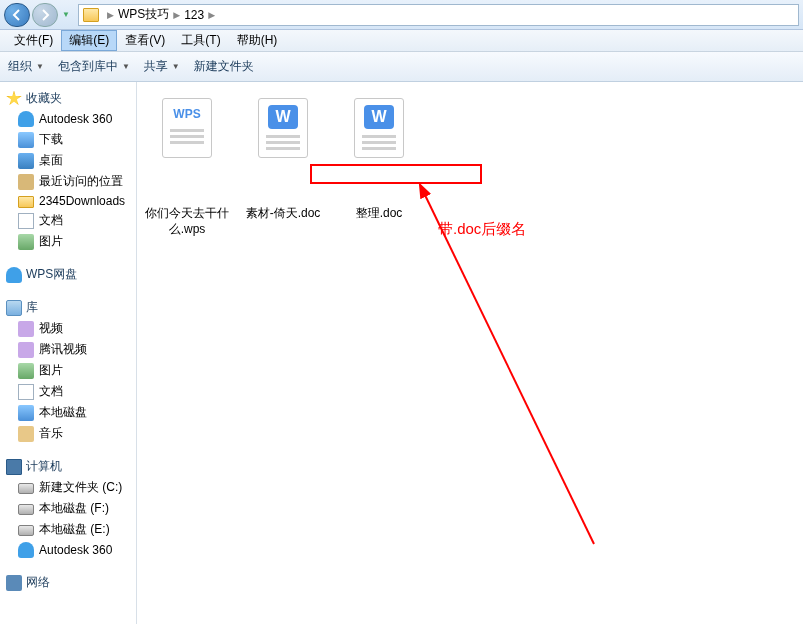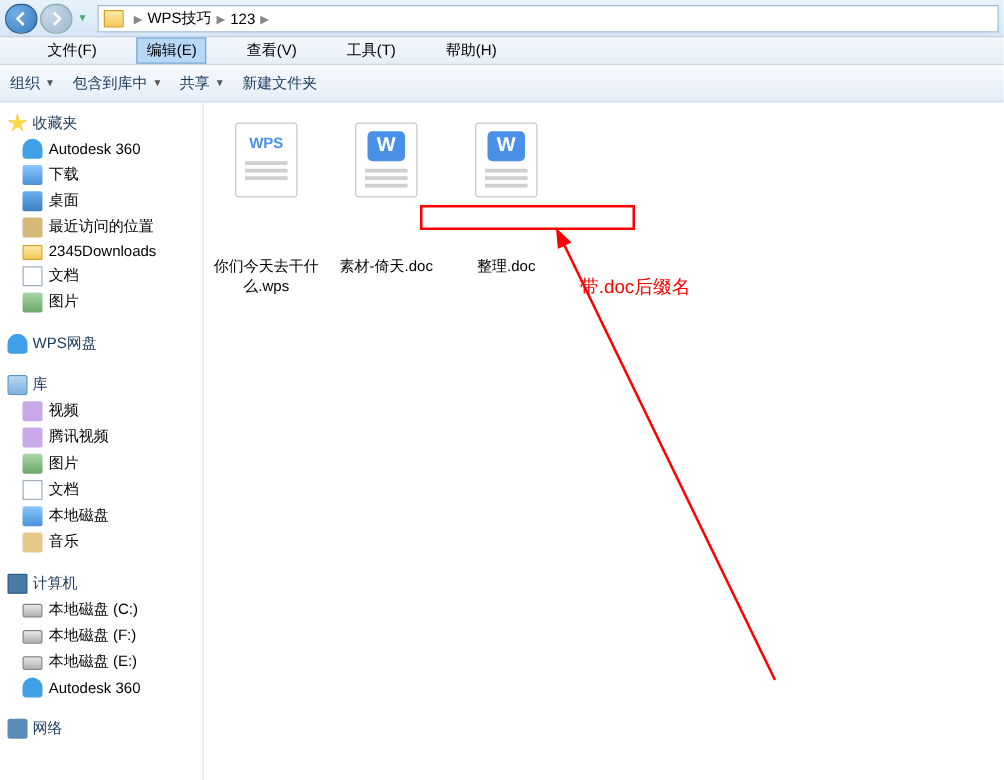--- a/index.html
+++ b/index.html
@@ -9,31 +9,31 @@
 .titlebar { height: 30px; background: linear-gradient(#e8f1fb, #d6e6f7); border-bottom: 1px solid #b0c4de; display: flex; align-items: center; padding: 0 4px; }
 .nav-btn { width: 26px; height: 24px; border-radius: 13px; margin-right: 2px; background: radial-gradient(circle at 30% 30%, #6fb0e8, #3a7bbf); border: 1px solid #2a5a8a; display: flex; align-items: center; justify-content: center; color: #fff; cursor: pointer; }
 .nav-btn.disabled { background: radial-gradient(circle at 30% 30%, #c8d8e8, #a0b8cf); border-color: #8aa; cursor: default; }
 .nav-dd { width: 12px; height: 24px; display: flex; align-items: center; justify-content: center; color: #4a6; font-size: 8px; }
 .addr { flex: 1; height: 22px; background: #fff; border: 1px solid #a0b8cf; margin-left: 6px; display: flex; align-items: center; padding: 0 4px; font-size: 12px; }
 .addr .sep { color: #888; margin: 0 4px; font-size: 9px; }
 .folder-ico { width: 16px; height: 14px; background: linear-gradient(#ffe9a8,#f7c859); border: 1px solid #d4a020; border-radius: 1px; margin-right: 4px; }
 
 
 .menubar { height: 22px; background: linear-gradient(#f4f8fc,#e6eef7); border-bottom: 1px solid #c8d4e0; display: flex; align-items: center; font-size: 12px; padding: 0 6px; }
-.menubar .mi { padding: 2px 8px; cursor: pointer; margin-left: 24px; }
+.menubar .mi { padding: 2px 8px; cursor: pointer; }
 .menubar .mi.sel { background: #b8d8f8; border: 1px solid #7aa8d8; padding: 1px 7px; }
 
 
 .toolbar { height: 30px; background: linear-gradient(#f7fafe,#e4edf7); border-bottom: 1px solid #c0d0e0; display: flex; align-items: center; font-size: 12px; padding: 0 8px; gap: 14px; }
 .toolbar .tb { display: flex; align-items: center; gap: 2px; cursor: pointer; color: #1a3a5a; }
 .toolbar .dd { font-size: 8px; color: #555; margin-left: 2px; }
 
 
 .main { display: flex; height: calc(624px - 30px - 22px - 30px); }
-.sidebar { width: 163px; background: #fff; border-right: 1px solid #d8e0e8; overflow-y: auto; font-size: 12px; padding: 6px 2px; }
+.sidebar { width: 137px; background: #fff; border-right: 1px solid #d8e0e8; overflow-y: auto; font-size: 12px; padding: 6px 2px; }
 .content { flex: 1; background: #fff; position: relative; padding: 10px 6px; overflow: hidden; }
 
 .side-sec { margin-bottom: 12px; }
 .side-hdr { display: flex; align-items: center; gap: 4px; padding: 2px 4px; font-weight: normal; color: #1a3a5a; }
 .side-item { display: flex; align-items: center; gap: 5px; padding: 2px 4px 2px 16px; cursor: pointer; white-space: nowrap; }
 
 
 .ico { width: 16px; height: 16px; flex-shrink: 0; display: inline-block; }
 .ico-star { background: radial-gradient(circle,#ffd84a 40%,#e6a800 70%); clip-path: polygon(50% 0,61% 35%,98% 35%,68% 57%,79% 91%,50% 70%,21% 91%,32% 57%,2% 35%,39% 35%); }
 .ico-cloud { background: #3fa0e8; border-radius: 50% 50% 3px 3px; position: relative; }
@@ -206,21 +206,21 @@
     </div>
 
     <div class="side-sec">
       <div class="side-hdr">
         <span class="ico ico-pc"></span>
         <span>计算机</span>
       </div>
       <div id="comp-items">
           <div class="side-item">
             <span class="ico ico-disk"></span>
-            <span>本地磁盘 (C:)</span>
+            <span>新建文件夹 (C:)</span>
           </div>
           <div class="side-item">
             <span class="ico ico-disk"></span>
             <span>本地磁盘 (F:)</span>
           </div>
           <div class="side-item">
             <span class="ico ico-disk"></span>
             <span>本地磁盘 (E:)</span>
           </div>
           <div class="side-item">

